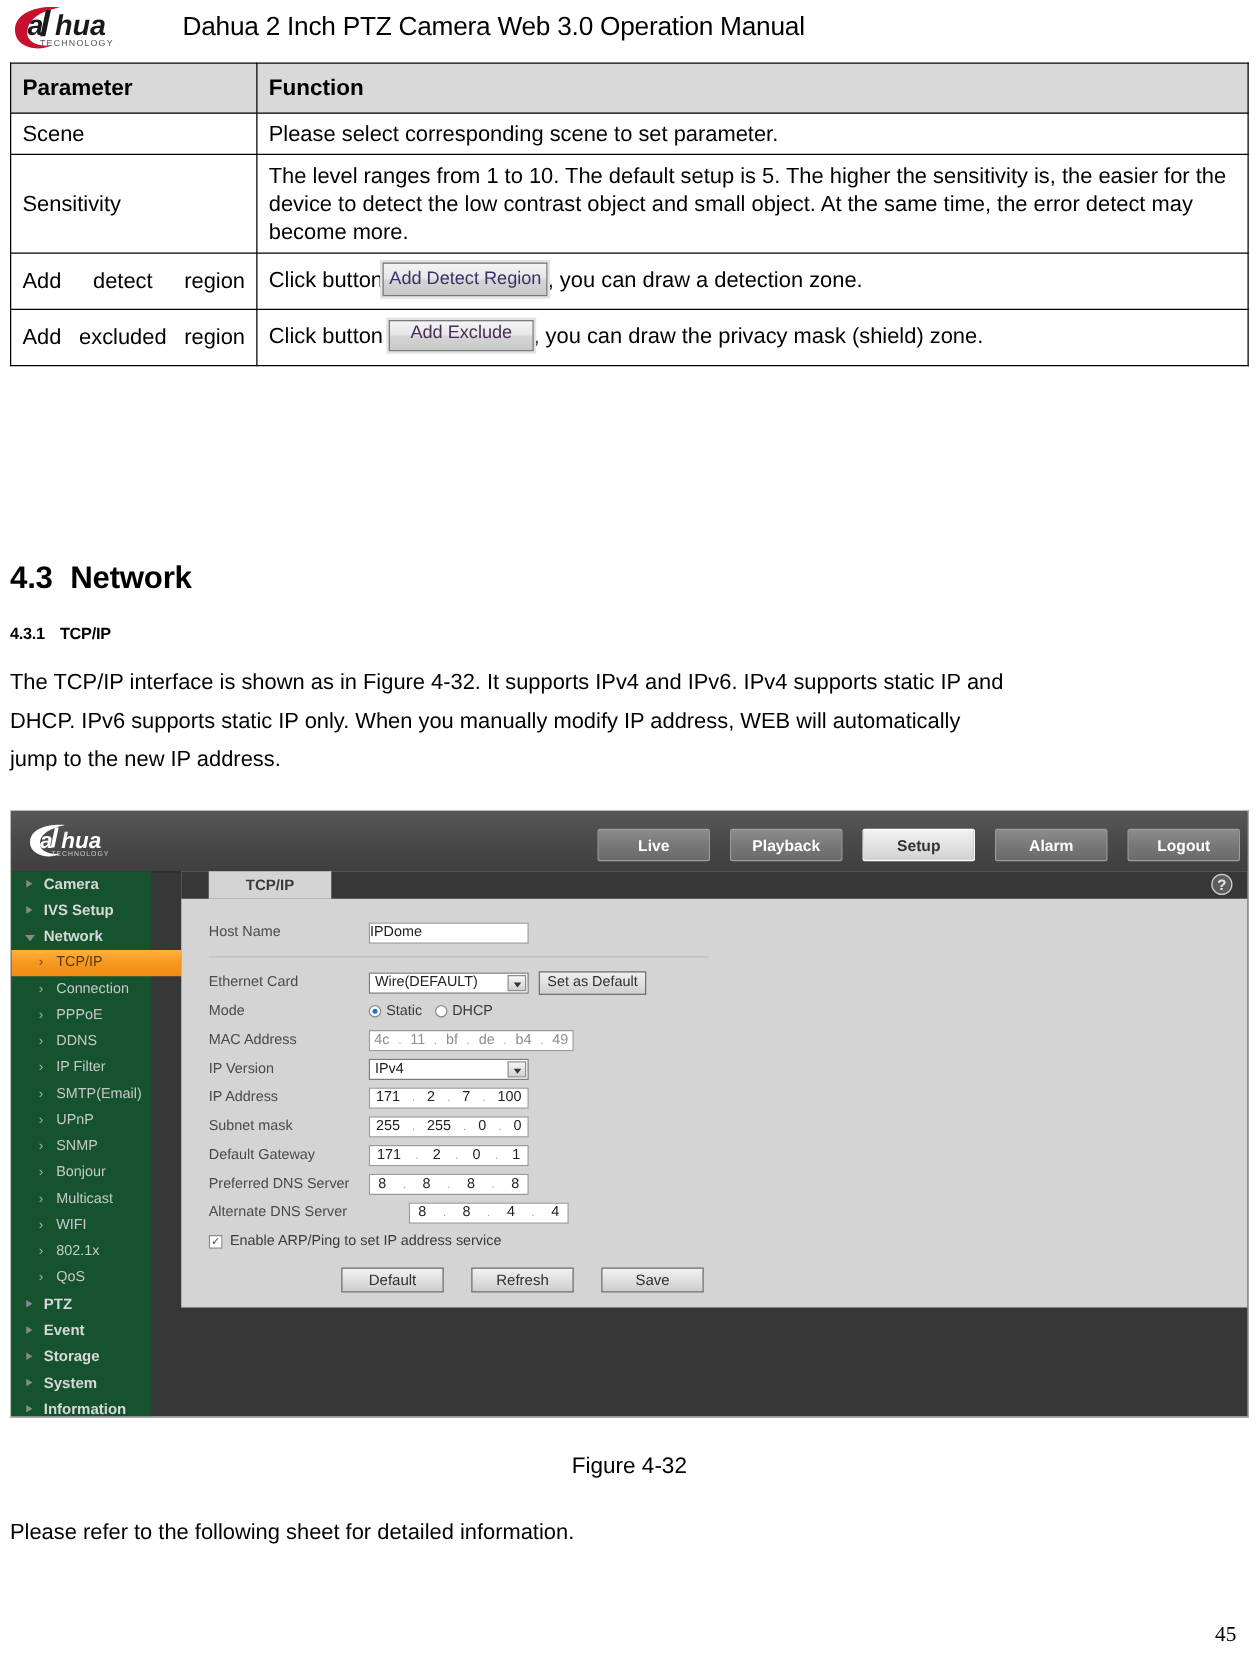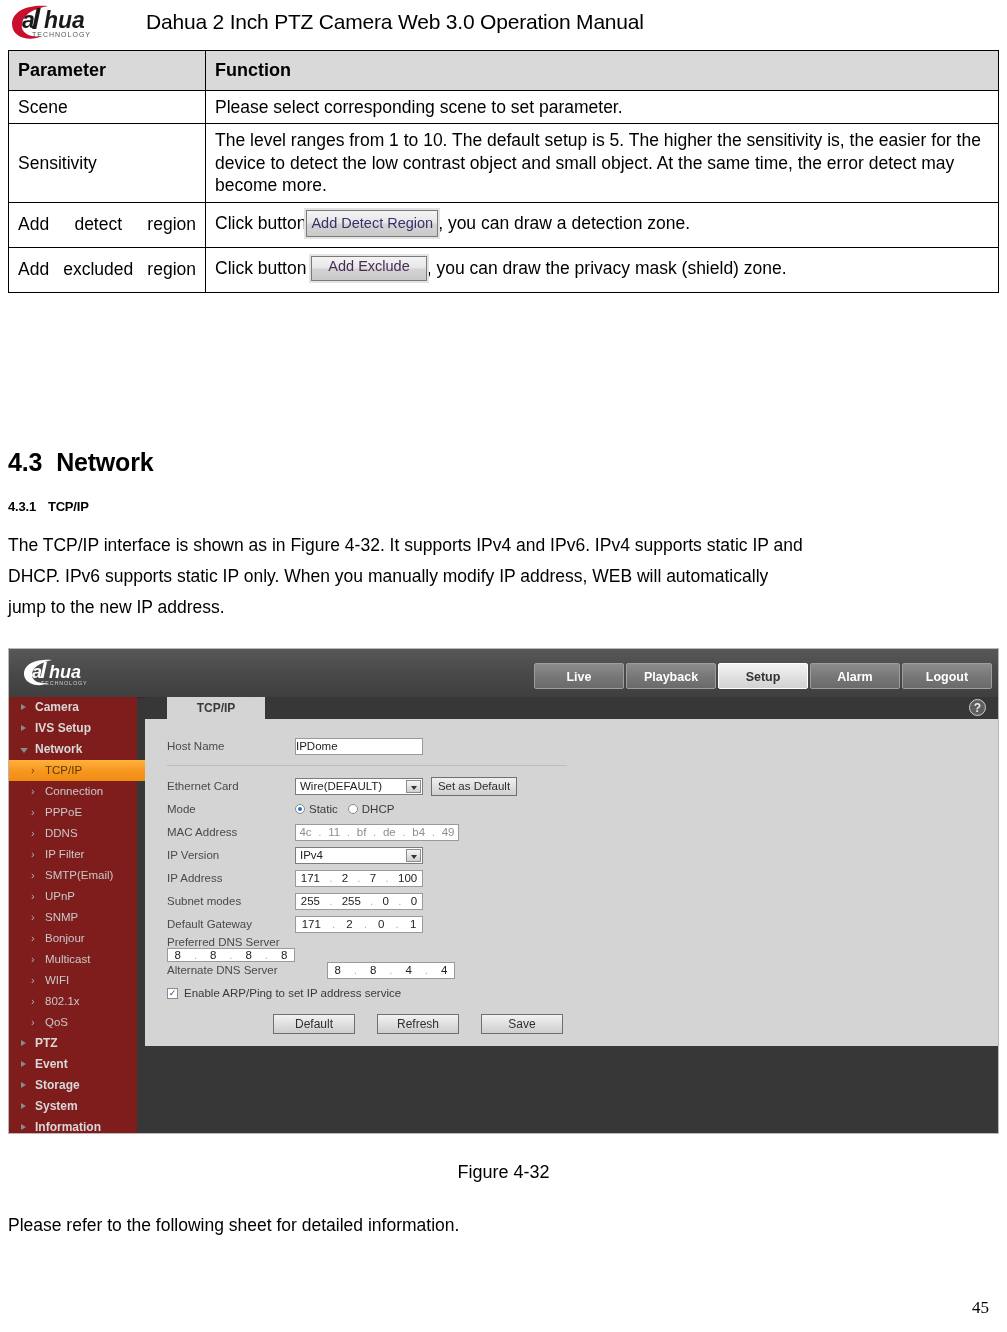--- a/index.html
+++ b/index.html
@@ -138,21 +138,21 @@
   .webui-logo {
     position: absolute;
     left: 12px; top: 8px;
     width: 104px; height: 32px;
   }
   .nav-tabs {
     position: absolute;
     right: 6px;
     top: 14px;
     display: flex;
-    gap: 2px;
+    gap: 16px;
     justify-content: flex-end;
   }
   .nav-tab {
     width: 90px;
     height: 26px;
     line-height: 26px;
     text-align: center;
     font-size: 12.5px;
     font-weight: bold;
     color: #ffffff;
@@ -163,23 +163,23 @@
   }
   .nav-tab.active {
     background: linear-gradient(180deg,#f2f2f2 0%,#e2e2e2 50%,#d2d2d2 100%);
     color: #333;
     border-color: #ffffff;
   }
 
   .webui-side {
     position: absolute;
     left: 0; top: 48px;
-    width: 128px;
+    width: 112px;
     bottom: 0;
-    background: #7f1d1d;
+    background: #14532d;
   }
   .side-group {
     height: 21px;
     line-height: 21px;
     color: #d8d8d8;
     font-size: 12px;
     font-weight: bold;
     padding-left: 26px;
     position: relative;
     white-space: nowrap;
@@ -600,21 +600,21 @@
             <span class="dot">.</span>
           <span>2</span>
             <span class="dot">.</span>
           <span>7</span>
             <span class="dot">.</span>
           <span>100</span>
         </div>
       </div>
 
       <div class="frow" style="top:171px;">
-        <div class="flabel">Subnet modes</div>
+        <div class="flabel">Subnet mask</div>
         <div class="ip-box">
           <span>255</span>
             <span class="dot">.</span>
           <span>255</span>
             <span class="dot">.</span>
           <span>0</span>
             <span class="dot">.</span>
           <span>0</span>
         </div>
       </div>
@@ -625,21 +625,21 @@
           <span>171</span>
             <span class="dot">.</span>
           <span>2</span>
             <span class="dot">.</span>
           <span>0</span>
             <span class="dot">.</span>
           <span>1</span>
         </div>
       </div>
 
-      <div class="frow" style="top:217px;flex-direction:column;">
+      <div class="frow" style="top:217px;">
         <div class="flabel">Preferred DNS Server</div>
         <div class="ip-box">
           <span>8</span>
             <span class="dot">.</span>
           <span>8</span>
             <span class="dot">.</span>
           <span>8</span>
             <span class="dot">.</span>
           <span>8</span>
         </div>

